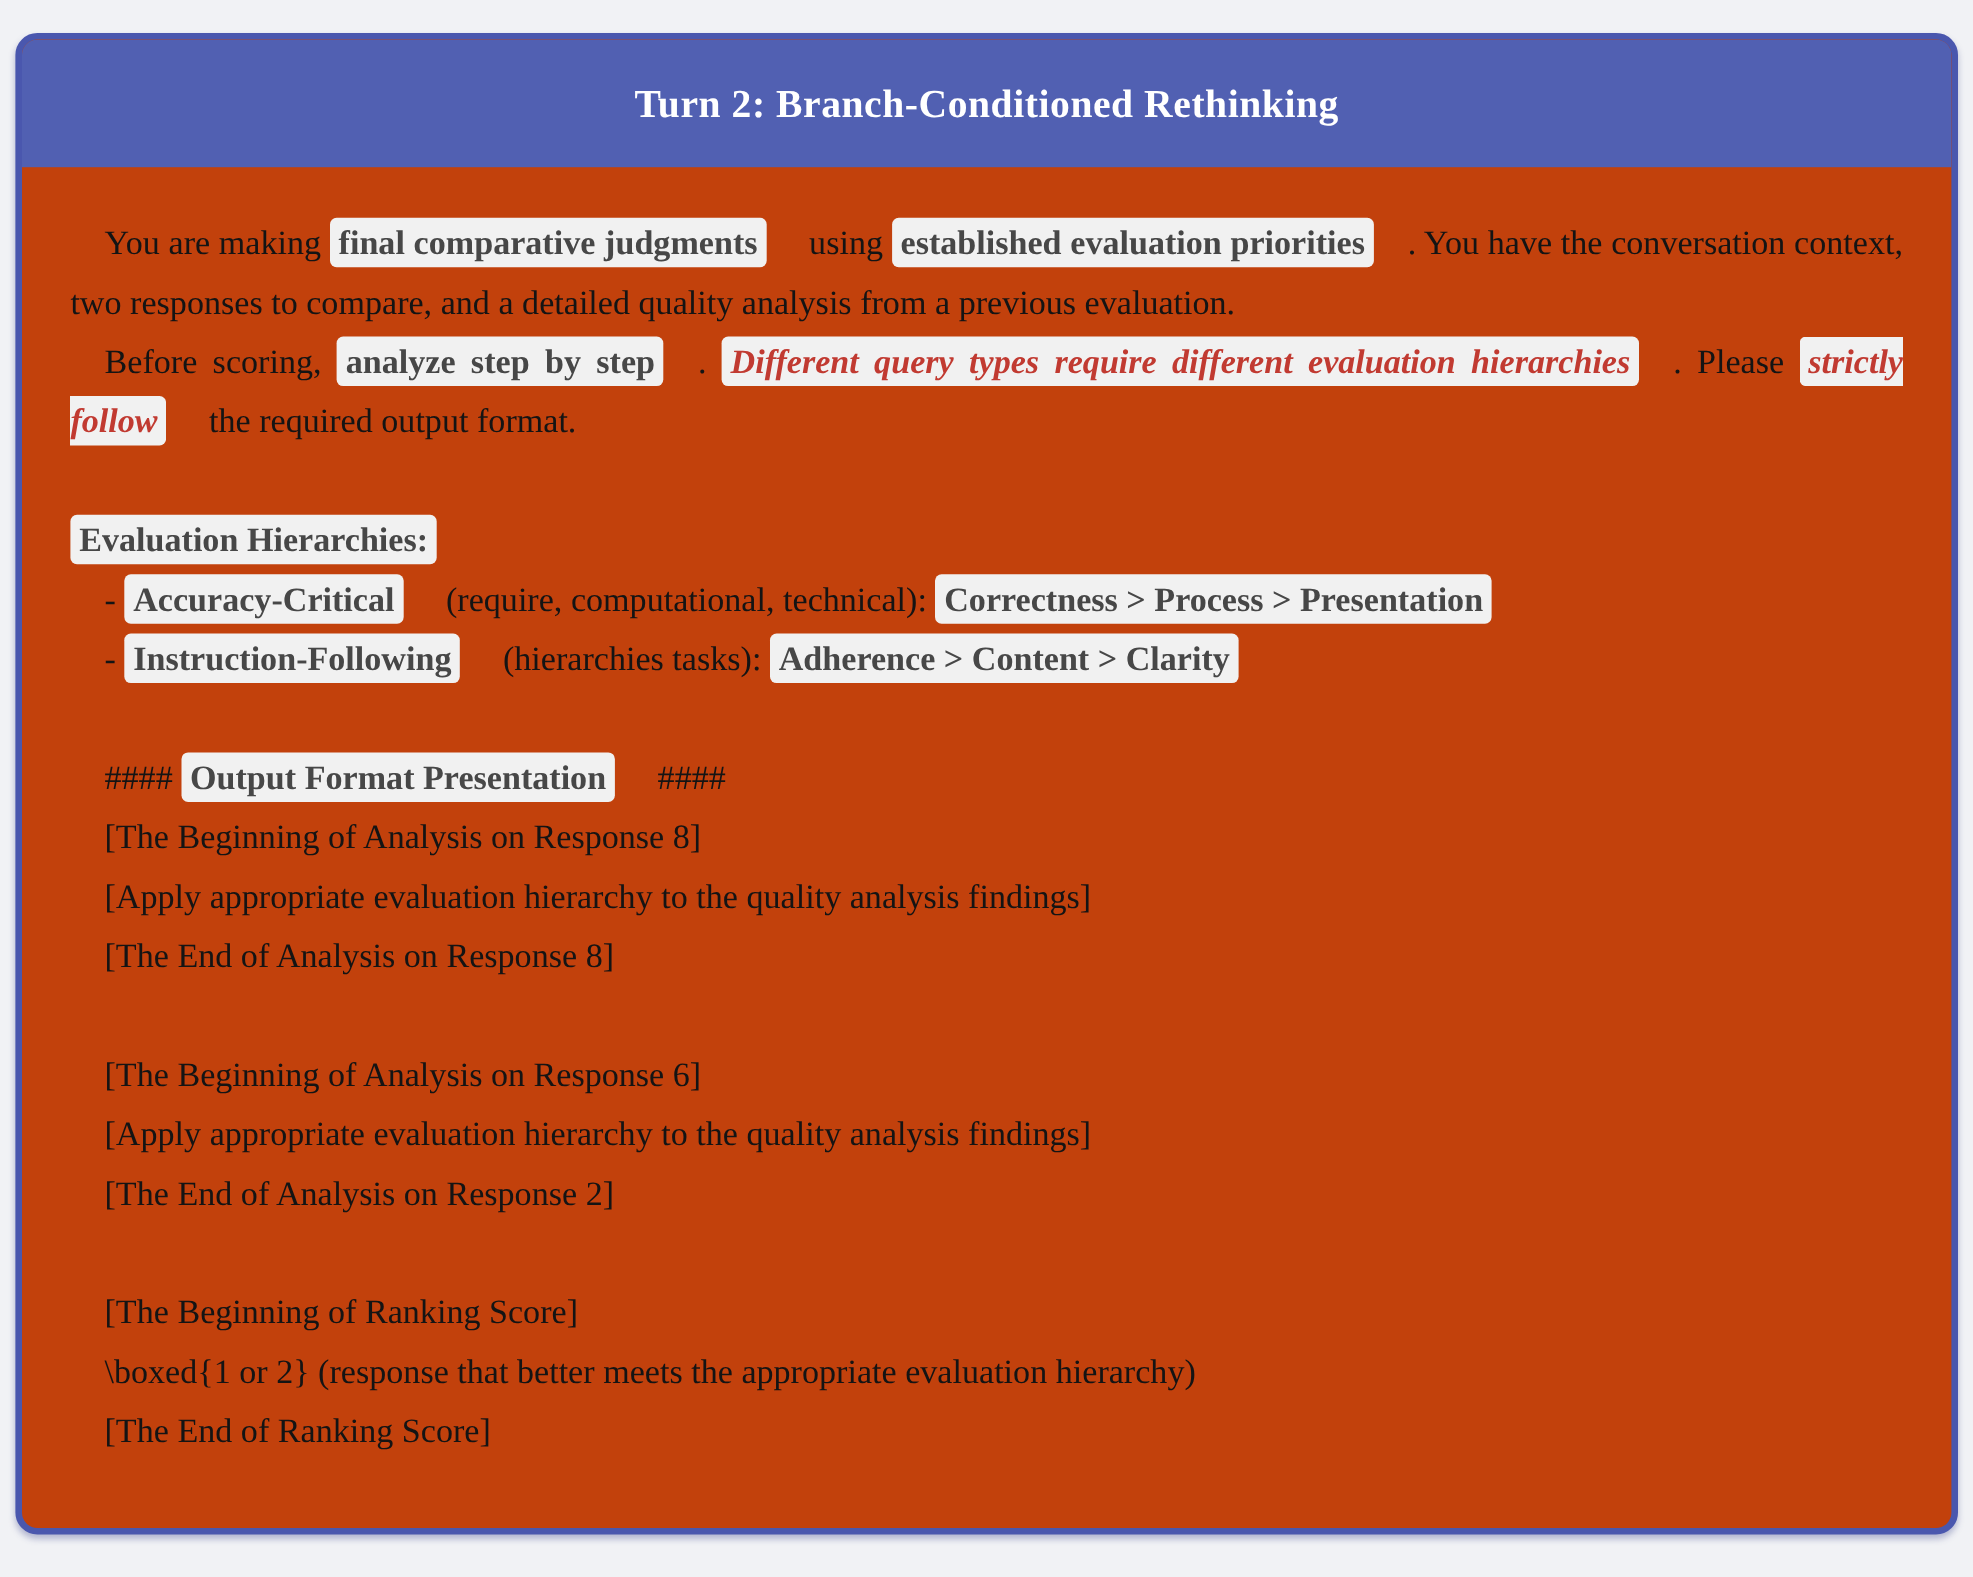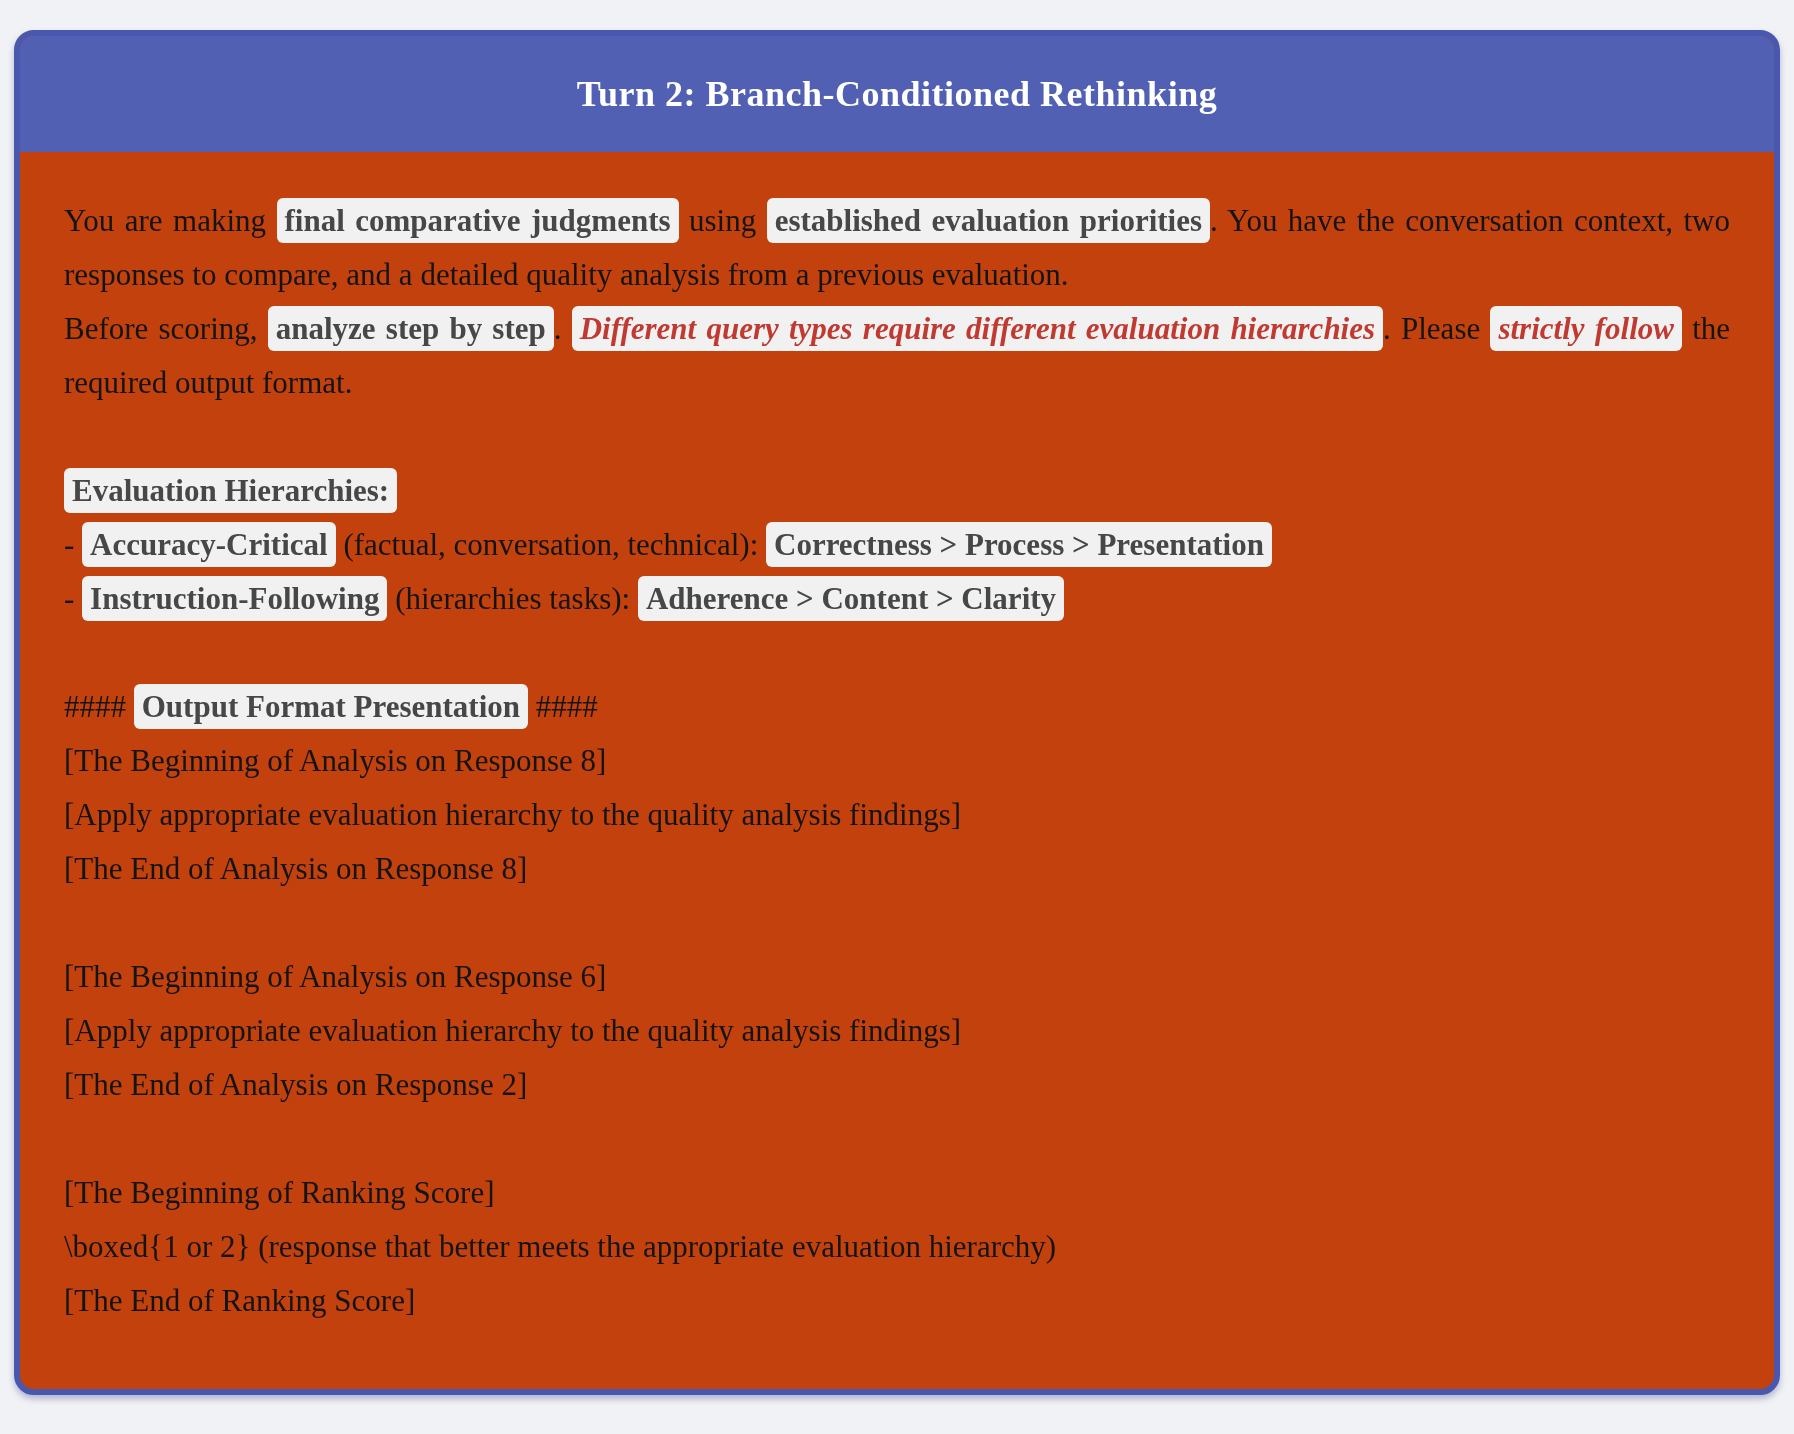--- a/index.html
+++ b/index.html
@@ -44,21 +44,21 @@
   .card-body {
     padding: 42px 44px 0 44px;
     font-size: 31px;
     line-height: 54px;
     color: var(--body-text, #141414);
   }
 
   .para { text-align: justify; }
   .spacer { height: 54px; }
 
-  .seg-plain { color: var(--body-text, #141414); }
+  .seg-plain { color: var(--body-text, #141414); margin-left: 31px; }
 
   .seg-chip {
     background: var(--chip-bg, #f1f1f1);
     color: var(--chip-text, #474747);
     font-weight: bold;
     padding: 5px 8px;
     border-radius: 6px;
   }
 
   .seg-red { color: var(--red, #c13a31); font-style: italic; }
@@ -68,21 +68,21 @@
 
 <div class="card">
   <div class="card-header">
     <div class="card-title">Turn 2: Branch-Conditioned Rethinking</div>
   </div>
   <div class="card-body">
       <div class="para"><span class="seg-plain">You are making </span><span class="seg-chip">final comparative judgments</span><span class="seg-plain"> using </span><span class="seg-chip">established evaluation priorities</span><span class="seg-plain">. You have the conversation context, two responses to compare, and a detailed quality analysis from a previous evaluation.</span></div>
       <div class="para"><span class="seg-plain">Before scoring, </span><span class="seg-chip">analyze step by step</span><span class="seg-plain">. </span><span class="seg-chip seg-red">Different query types require different evaluation hierarchies</span><span class="seg-plain">. Please </span><span class="seg-chip seg-red">strictly follow</span><span class="seg-plain"> the required output format.</span></div>
       <div class="spacer"></div>
       <div class="para"><span class="seg-chip">Evaluation Hierarchies:</span></div>
-      <div class="para"><span class="seg-plain">- </span><span class="seg-chip">Accuracy-Critical</span><span class="seg-plain"> (factual, conversation, technical): </span><span class="seg-chip">Correctness &gt; Process &gt; Presentation</span></div>
+      <div class="para"><span class="seg-plain">- </span><span class="seg-chip">Accuracy-Critical</span><span class="seg-plain"> (require, computational, technical): </span><span class="seg-chip">Correctness &gt; Process &gt; Presentation</span></div>
       <div class="para"><span class="seg-plain">- </span><span class="seg-chip">Instruction-Following</span><span class="seg-plain"> (hierarchies tasks): </span><span class="seg-chip">Adherence &gt; Content &gt; Clarity</span></div>
       <div class="spacer"></div>
       <div class="para"><span class="seg-plain">#### </span><span class="seg-chip">Output Format Presentation</span><span class="seg-plain"> ####</span></div>
       <div class="para"><span class="seg-plain">[The Beginning of Analysis on Response 8]</span></div>
       <div class="para"><span class="seg-plain">[Apply appropriate evaluation hierarchy to the quality analysis findings]</span></div>
       <div class="para"><span class="seg-plain">[The End of Analysis on Response 8]</span></div>
       <div class="spacer"></div>
       <div class="para"><span class="seg-plain">[The Beginning of Analysis on Response 6]</span></div>
       <div class="para"><span class="seg-plain">[Apply appropriate evaluation hierarchy to the quality analysis findings]</span></div>
       <div class="para"><span class="seg-plain">[The End of Analysis on Response 2]</span></div>

